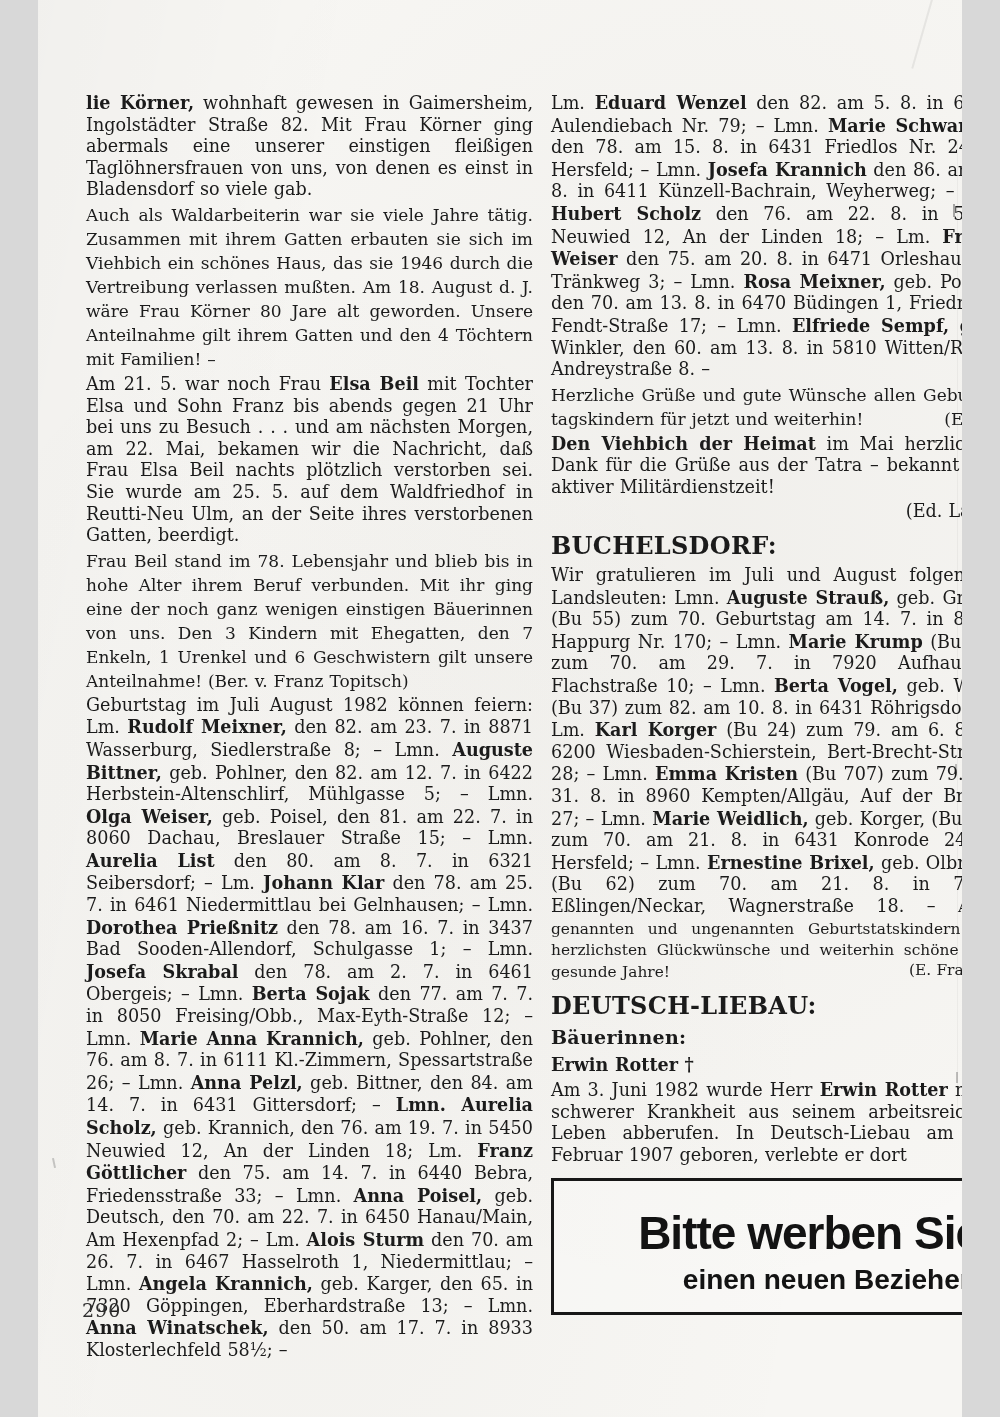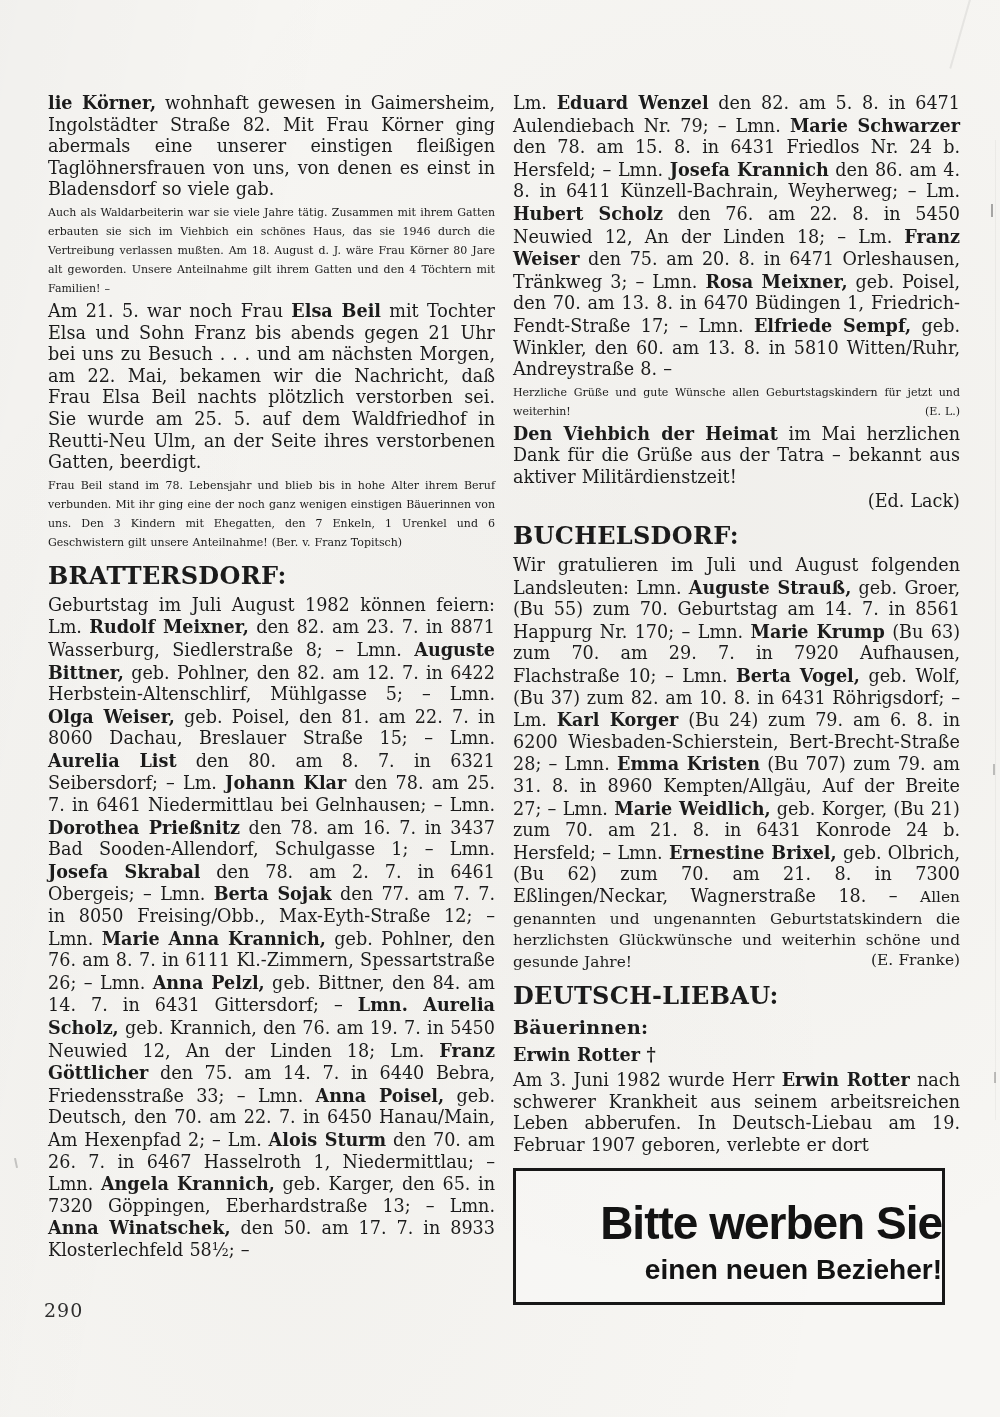--- a/index.html
+++ b/index.html
@@ -1,18 +1,18 @@
 <!DOCTYPE html>
 <html lang="de"><head>
 <meta charset="utf-8">
 <style>
   html,body{margin:0;padding:0;background:#d8d8d8;}
   .page{
     position:relative;
-    width:1000px;height:1417px;
+    width:924px;height:1417px;
     margin:0 auto;
     overflow:hidden;
     color:#1b1b1b;
     background:
       linear-gradient(100deg, rgba(0,0,0,0.025), rgba(0,0,0,0) 28%),
       radial-gradient(ellipse at 72% 38%, rgba(118,112,100,0.05), rgba(0,0,0,0) 62%),
       radial-gradient(ellipse at 30% 80%, rgba(118,112,100,0.04), rgba(0,0,0,0) 55%),
       #f7f6f3;
     font-family:"DejaVu Serif","Liberation Serif",serif;
     text-decoration:underline;
@@ -22,21 +22,21 @@
     display:flex;gap:18px;
   }
   .col{width:447px;}
   .para{
     margin:0 0 2px 0;
     font-size:17.6px;line-height:21.6px;
     text-align:justify;
     hyphens:manual;
     word-spacing:0.5px;
   }
-  .para.small{font-size:11px;line-height:19px;}
+  .para.small{font-size:17px;line-height:24px;}
   .para.sigline{text-align:right;}
   .b{font-weight:bold;}
   .sm{font-size:15.4px;line-height:18.9px;}
   .sig{float:right;}
   .heading{
     font-weight:bold;font-size:24px;line-height:24px;
     margin:12px 0 7px 0;letter-spacing:0.3px;
   }
   .heading.sub{margin:3px 0 5px 0;font-size:19px;}
   .adbox{
@@ -80,21 +80,20 @@
   <div class="tick t2"></div>
   <div class="tick t3"></div>
   <div class="tick t4"></div>
 
   <div class="columns">
     <div class="col">
         <p class="para"><span class="b">lie Körner,</span><span> wohnhaft gewesen in Gaimers­heim, Ingolstädter Straße 82. Mit Frau Kör­ner ging abermals eine unserer einstigen fleißigen Taglöhnersfrauen von uns, von de­nen es einst in Bladensdorf so viele gab.</span></p>
         <p class="para small"><span>Auch als Waldarbeiterin war sie viele Jahre tätig. Zusammen mit ihrem Gatten erbauten sie sich im Viehbich ein schönes Haus, das sie 1946 durch die Vertreibung verlassen mußten. Am 18. August d. J. wäre Frau Körner 80 Jare alt geworden. Unsere Anteilnahme gilt ihrem Gatten und den 4 Töchtern mit Familien! –</span></p>
         <p class="para"><span>Am 21. 5. war noch Frau </span><span class="b">Elsa Beil</span><span> mit Toch­ter Elsa und Sohn Franz bis abends gegen 21 Uhr bei uns zu Besuch . . . und am nächsten Morgen, am 22. Mai, bekamen wir die Nach­richt, daß Frau Elsa Beil nachts plötzlich verstorben sei. Sie wurde am 25. 5. auf dem Waldfriedhof in Reutti-Neu Ulm, an der Seite ihres verstorbenen Gatten, beerdigt.</span></p>
         <p class="para small"><span>Frau Beil stand im 78. Lebensjahr und blieb bis in hohe Alter ihrem Beruf verbunden. Mit ihr ging eine der noch ganz wenigen einstigen Bäuerinnen von uns. Den 3 Kindern mit Ehegatten, den 7 Enkeln, 1 Urenkel und 6 Geschwistern gilt unsere Anteil­nahme! (Ber. v. Franz Topitsch)</span></p>
-        <div class="heading">BRATTERSDORF:</div>
         <p class="para"><span>Geburtstag im Juli August 1982 können fei­ern: Lm. </span><span class="b">Rudolf Meixner,</span><span> den 82. am 23. 7. in 8871 Wasserburg, Siedlerstraße 8; – Lmn. </span><span class="b">Auguste Bittner,</span><span> geb. Pohlner, den 82. am 12. 7. in 6422 Herbstein-Altenschlirf, Mühlgasse 5; – Lmn. </span><span class="b">Olga Weiser,</span><span> geb. Poisel, den 81. am 22. 7. in 8060 Dachau, Breslauer Straße 15; – Lmn. </span><span class="b">Aurelia List</span><span> den 80. am 8. 7. in 6321 Seibersdorf; – Lm. </span><span class="b">Johann Klar</span><span> den 78. am 25. 7. in 6461 Niedermittlau bei Gelnhausen; – Lmn. </span><span class="b">Dorothea Prießnitz</span><span> den 78. am 16. 7. in 3437 Bad Sooden-Allendorf, Schulgasse 1; – Lmn. </span><span class="b">Josefa Skrabal</span><span> den 78. am 2. 7. in 6461 Obergeis; – Lmn. </span><span class="b">Berta Sojak</span><span> den 77. am 7. 7. in 8050 Freising/Obb., Max-Eyth-Straße 12; – Lmn. </span><span class="b">Marie Anna Krannich,</span><span> geb. Pohlner, den 76. am 8. 7. in 6111 Kl.-Zimmern, Spes­sartstraße 26; – Lmn. </span><span class="b">Anna Pelzl,</span><span> geb. Bitt­ner, den 84. am 14. 7. in 6431 Gittersdorf; – </span><span class="b">Lmn. Aurelia Scholz,</span><span> geb. Krannich, den 76. am 19. 7. in 5450 Neuwied 12, An der Linden 18; Lm. </span><span class="b">Franz Göttlicher</span><span> den 75. am 14. 7. in 6440 Bebra, Friedensstraße 33; – Lmn. </span><span class="b">Anna Poisel,</span><span> geb. Deutsch, den 70. am 22. 7. in 6450 Hanau/Main, Am Hexenpfad 2; – Lm. </span><span class="b">Alois Sturm</span><span> den 70. am 26. 7. in 6467 Hasselroth 1, Niedermittlau; – Lmn. </span><span class="b">Angela Krannich,</span><span> geb. Karger, den 65. in 7320 Göppingen, Eber­hardstraße 13; – Lmn. </span><span class="b">Anna Winatschek,</span><span> den 50. am 17. 7. in 8933 Klosterlechfeld 58½; –</span></p>
       </div>
     <div class="col">
         <p class="para"><span>Lm. </span><span class="b">Eduard Wenzel</span><span> den 82. am 5. 8. in 6471 Aulendiebach Nr. 79; – Lmn. </span><span class="b">Marie Schwar­zer</span><span> den 78. am 15. 8. in 6431 Friedlos Nr. 24 b. Hersfeld; – Lmn. </span><span class="b">Josefa Krannich</span><span> den 86. am 4. 8. in 6411 Künzell-Bachrain, Weyherweg; – Lm. </span><span class="b">Hubert Scholz</span><span> den 76. am 22. 8. in 5450 Neuwied 12, An der Linden 18; – Lm. </span><span class="b">Franz Weiser</span><span> den 75. am 20. 8. in 6471 Orleshausen, Tränkweg 3; – Lmn. </span><span class="b">Rosa Meixner,</span><span> geb. Poisel, den 70. am 13. 8. in 6470 Büdingen 1, Friedrich-Fendt-Straße 17; – Lmn. </span><span class="b">Elfriede Sempf,</span><span> geb. Winkler, den 60. am 13. 8. in 5810 Witten/Ruhr, Andreystraße 8. –</span></p>
         <p class="para small"><span>Herzliche Grüße und gute Wünsche allen Geburts­tagskindern für jetzt und weiterhin!</span><span class="sig">(E. L.)</span></p>
         <p class="para"><span class="b">Den Viehbich der Heimat</span><span> im Mai herzli­chen Dank für die Grüße aus der Tatra – bekannt aus aktiver Militärdienstzeit!</span></p>
         <p class="para sigline"><span>(Ed. Lack)</span></p>
         <div class="heading">BUCHELSDORF:</div>
         <p class="para"><span>Wir gratulieren im Juli und August folgenden Landsleuten: Lmn. </span><span class="b">Auguste Strauß,</span><span> geb. Groer, (Bu 55) zum 70. Geburtstag am 14. 7. in 8561 Happurg Nr. 170; – Lmn. </span><span class="b">Marie Krump</span><span> (Bu 63) zum 70. am 29. 7. in 7920 Aufhausen, Flachstraße 10; – Lmn. </span><span class="b">Berta Vogel,</span><span> geb. Wolf, (Bu 37) zum 82. am 10. 8. in 6431 Röhrigsdorf; – Lm. </span><span class="b">Karl Korger</span><span> (Bu 24) zum 79. am 6. 8. in 6200 Wiesbaden-Schierstein, Bert-Brecht-Straße 28; – Lmn. </span><span class="b">Emma Kri­sten</span><span> (Bu 707) zum 79. am 31. 8. in 8960 Kempten/Allgäu, Auf der Breite 27; – Lmn. </span><span class="b">Marie Weidlich,</span><span> geb. Korger, (Bu 21) zum 70. am 21. 8. in 6431 Konrode 24 b. Hersfeld; – Lmn. </span><span class="b">Ernestine Brixel,</span><span> geb. Olbrich, (Bu 62) zum 70. am 21. 8. in 7300 Eßlingen/Neckar, Wagnerstraße 18. – </span><span class="sm">Allen genannten und unge­nannten Geburtstatskindern die herzlichsten Glückwünsche und weiterhin schöne und gesunde Jahre!</span><span class="sm sig">(E. Franke)</span></p>
         <div class="heading">DEUTSCH-LIEBAU:</div>

